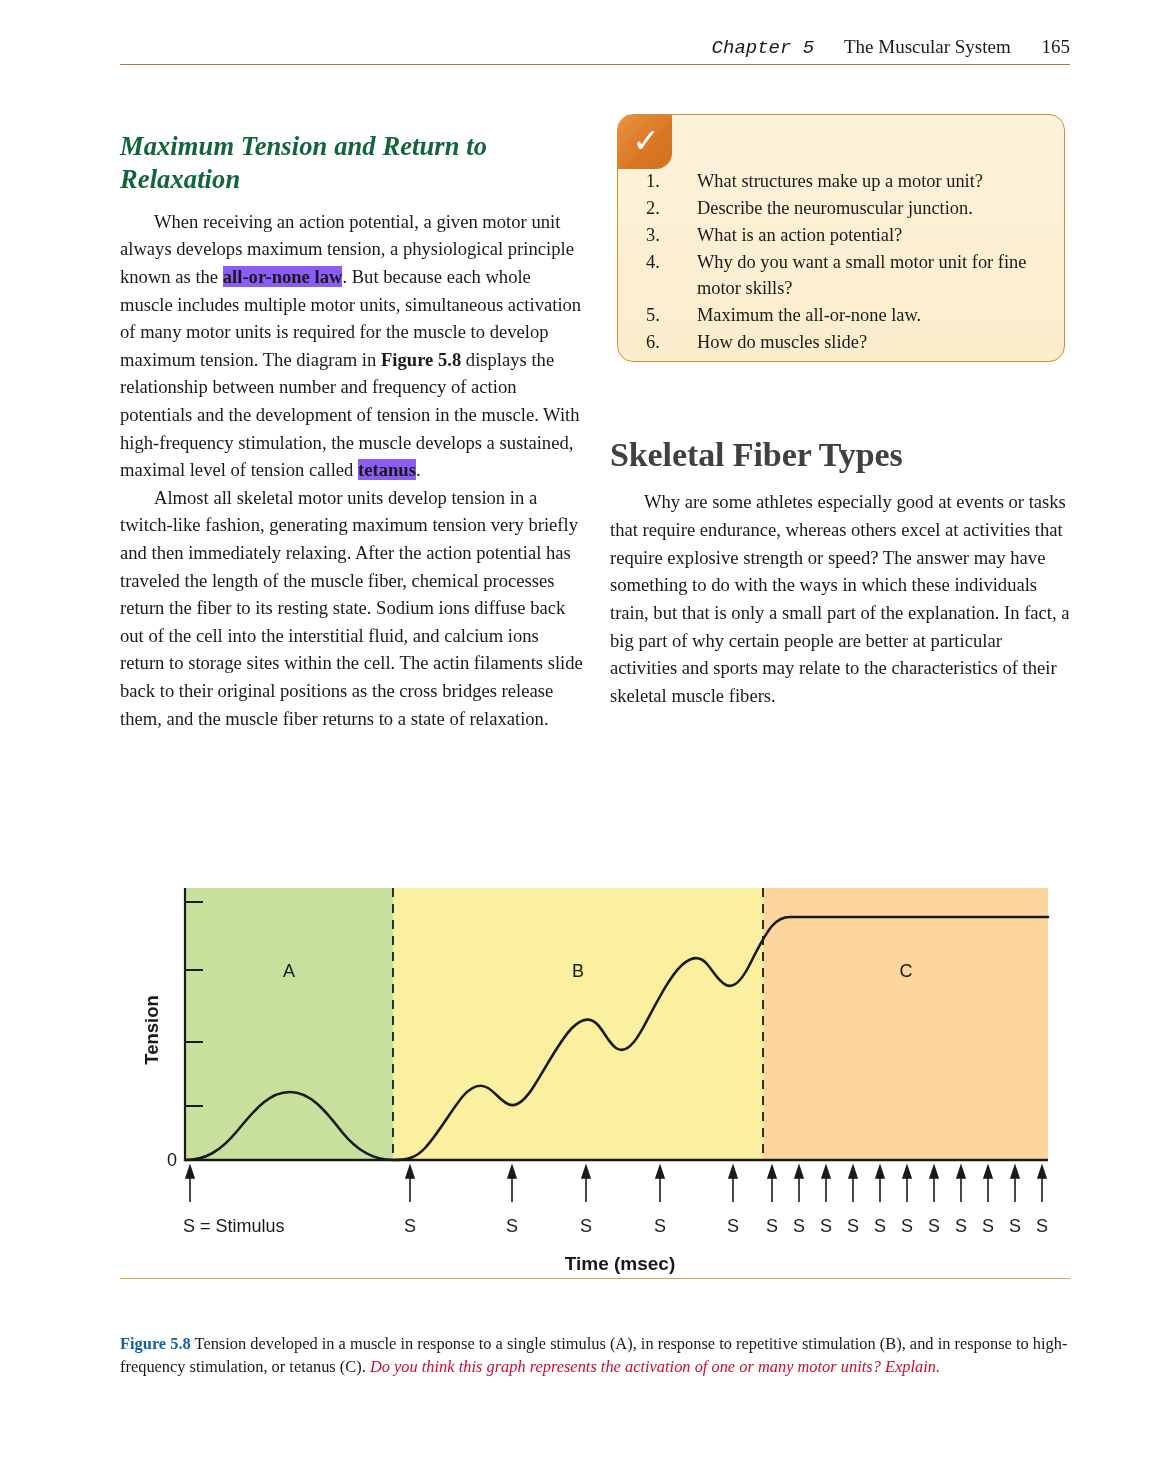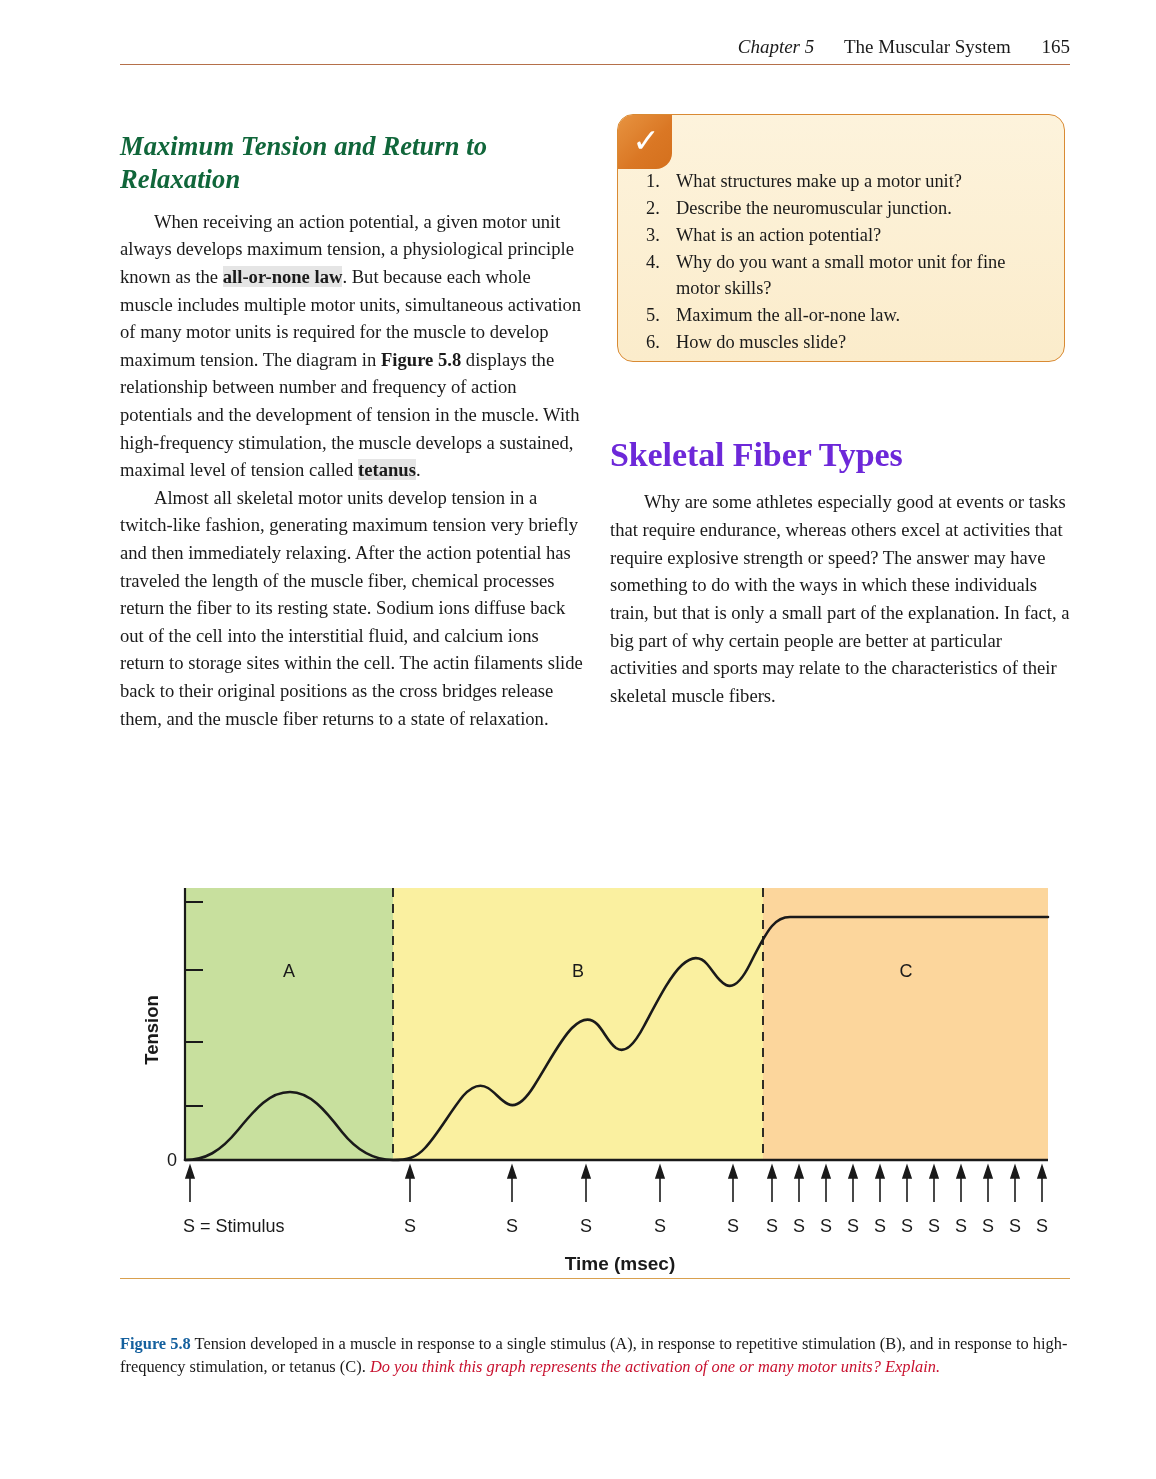--- a/index.html
+++ b/index.html
@@ -21,20 +21,21 @@
     position: absolute;
     left: 120px;
     top: 36px;
     width: 950px;
     text-align: right;
     font-size: 19px;
     color: #1a1a1a;
   }
   .page-header .chap-num {
     font-style: italic;
+    font-family: Liberation Mono, monospace;
   }
   .page-header .chap-title {
     margin-left: 25px;
   }
   .page-header .folio {
     margin-left: 26px;
   }
   .header-rule {
     position: absolute;
     left: 120px;
@@ -63,30 +64,30 @@
     font-size: 26.5px;
     line-height: 1.24;
     color: #10663a;
     margin: 0 0 12px 0;
     letter-spacing: .1px;
   }
   .sec-head-blue {
     font-family: "Liberation Serif", serif;
     font-weight: bold;
     font-size: 34px;
-    color: #6d28d9;
+    color: #404040;
     margin: 0 0 8px 0;
     letter-spacing: -.1px;
   }
   p.body {
     margin: 0;
     text-indent: 34px;
   }
   .hl {
-    background: #e5e5e5;
+    background: #8b5cf6;
     font-weight: bold;
   }
   .bold { font-weight: bold; }
 
   
   .cyu-box {
     position: absolute;
     left: 617px;
     top: 114px;
     width: 448px;
@@ -140,21 +141,21 @@
     line-height: 1.41;
   }
   .cyu-list li {
     display: flex;
     margin-bottom: 1px;
   }
   .cyu-num {
     width: 30px;
     flex: 0 0 30px;
   }
-  .cyu-text { flex: 1 1 auto; }
+  .cyu-text { flex: 1 1 auto; margin-left: 21px; }
 
   
   .figure-wrap {
     position: absolute;
     left: 120px;
     top: 880px;
     width: 950px;
     height: 420px;
   }
   .chart-svg {

